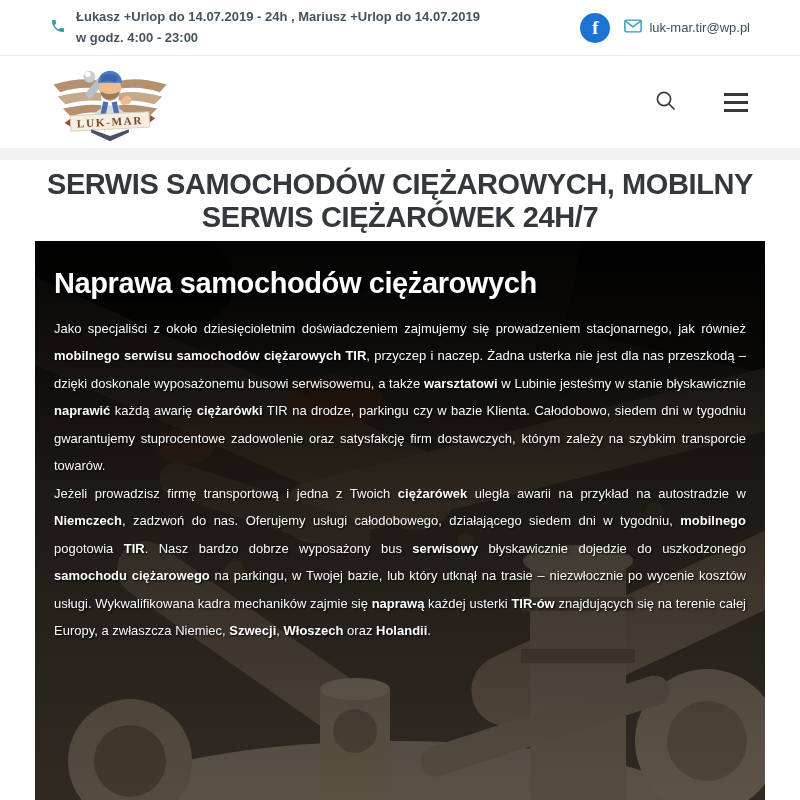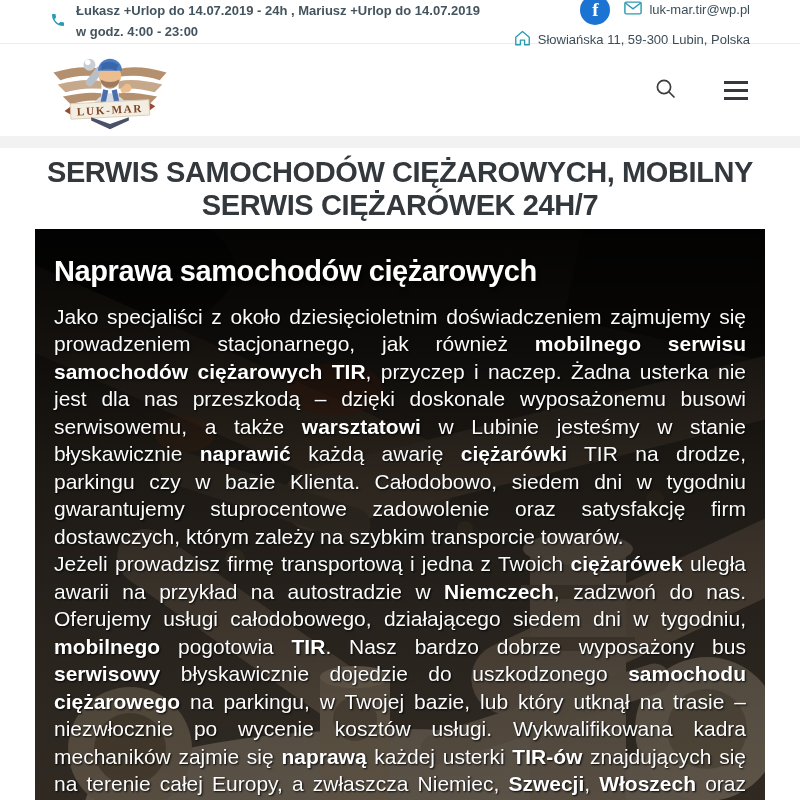--- a/index.html
+++ b/index.html
@@ -1,20 +1,20 @@
 <!DOCTYPE html>
 <html lang="pl"><head>
 <meta charset="utf-8">
 <style>
   * { box-sizing: border-box; margin: 0; padding: 0; }
   html, body { width: 800px; height: 800px; overflow: hidden; background: #fff;
     font-family: "Liberation Sans", sans-serif; }
 
   
-  .topbar { height: 44px; display: flex; justify-content: space-between;
+  .topbar { height: 56px; display: flex; justify-content: space-between;
     align-items: center; padding: 17px 50px; border-bottom: 1px solid #ededed; }
   .phone-block { display: flex; align-items: center; gap: 10px; }
   .phone-lines { font-size: 13px; font-weight: bold; color: #44545e; line-height: 1.6; }
   .topbar-right { display: flex; flex-direction: column; align-items: flex-end; gap: 5px; }
   .tb-row { display: flex; align-items: center; gap: 14px; }
   .tb-item { display: flex; align-items: center; gap: 7px;
     font-size: 13px; font-weight: 500; color: #3c4d58; }
   .fb-circle { width: 30px; height: 30px; border-radius: 50%; background: #1b74d2;
     color: #fff; display: flex; align-items: center; justify-content: center;
     font-size: 19px; font-weight: bold; font-family: "Liberation Serif", serif;
@@ -41,21 +41,21 @@
   .hero-section { position: relative; margin: 6px 35px 0; height: 600px; overflow: hidden; }
   .hero-bg { position: absolute; inset: 0; width: 100%; height: 100%; }
   .hero-overlay { position: absolute; inset: 0;
     background: linear-gradient(180deg,
       rgba(0,0,0,0.93) 0%, rgba(0,0,0,0.80) 16%, rgba(8,6,4,0.62) 38%,
       rgba(12,10,8,0.46) 60%, rgba(16,13,10,0.32) 80%, rgba(20,16,12,0.24) 100%); }
   .hero-content { position: relative; z-index: 2; padding: 22px 19px; }
   .hero-content h2 { color: #fff; font-size: 29px; letter-spacing: -0.4px;
     margin: 26px 0 15px; text-shadow: 2px 2px 4px rgba(0,0,0,0.9); }
   .hero-content h2:first-child { margin-top: 4px; }
-  .hero-content p { color: #fbfbfb; font-size: 21px; line-height: 27.5px;
+  .hero-content p { color: #fbfbfb; font-size: 13px; line-height: 27.5px;
     text-align: justify; text-shadow: 1px 1px 2px rgba(0,0,0,0.95); }
   .hero-content p:empty { display: none; }
   .hero-content p b { color: #fff; }
 </style>
 </head>
 <body>
 
 <div class="topbar">
   <div class="phone-block">
     <span>
@@ -72,30 +72,20 @@
     <div class="tb-row">
       <div class="fb-circle">f</div>
       <div class="tb-item">
         <span>
           <svg width="18" height="14" viewBox="0 0 20 15">
             <rect x="1" y="1" width="18" height="13" rx="1.5" fill="none" stroke="#2a9cb0" stroke-width="1.6"></rect>
             <path d="M1.5 2 L10 8.5 L18.5 2" fill="none" stroke="#2a9cb0" stroke-width="1.6"></path>
           </svg>
         </span>
         <span>luk-mar.tir@wp.pl</span>
-      </div>
-    </div>
-    <div class="tb-row">
-      <div class="tb-item">
-        <span>
-          <svg width="17" height="16" viewBox="0 0 20 19">
-            <path d="M2 8.5 L10 1.8 L18 8.5 V17.5 H12.5 V12 H7.5 V17.5 H2 Z" fill="none" stroke="#2a9cb0" stroke-width="1.6" stroke-linejoin="round"></path>
-          </svg>
-        </span>
-        <span>Słowiańska 11, 59-300 Lubin, Polska</span>
       </div>
     </div>
   </div>
 </div>
 
 <div class="header">
   <div class="logo">
     <svg width="120" height="86" viewBox="0 0 140 100">
 
       <g>

